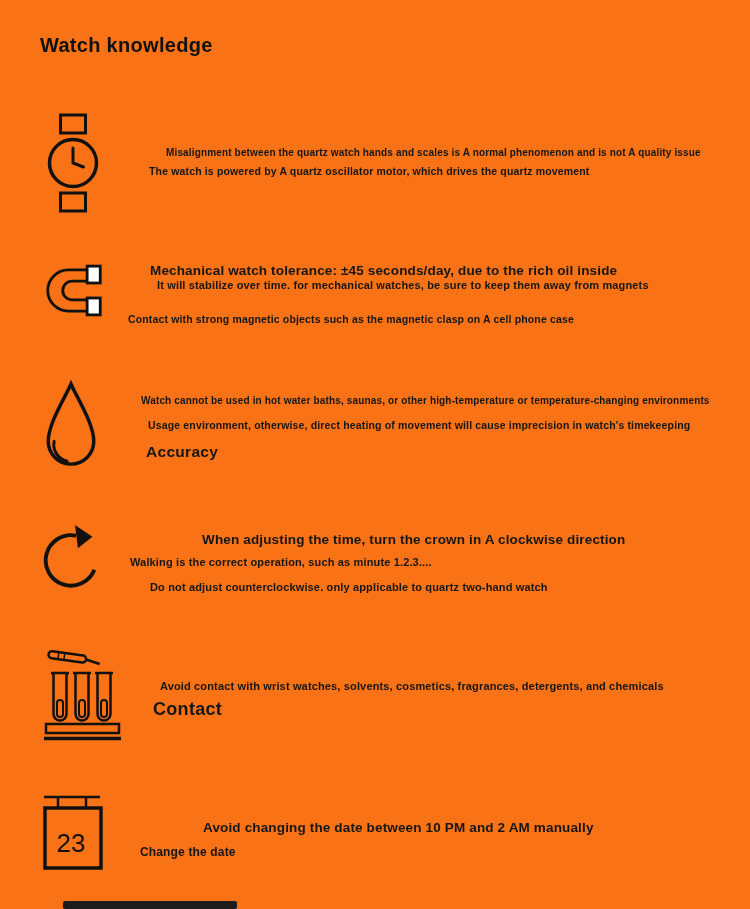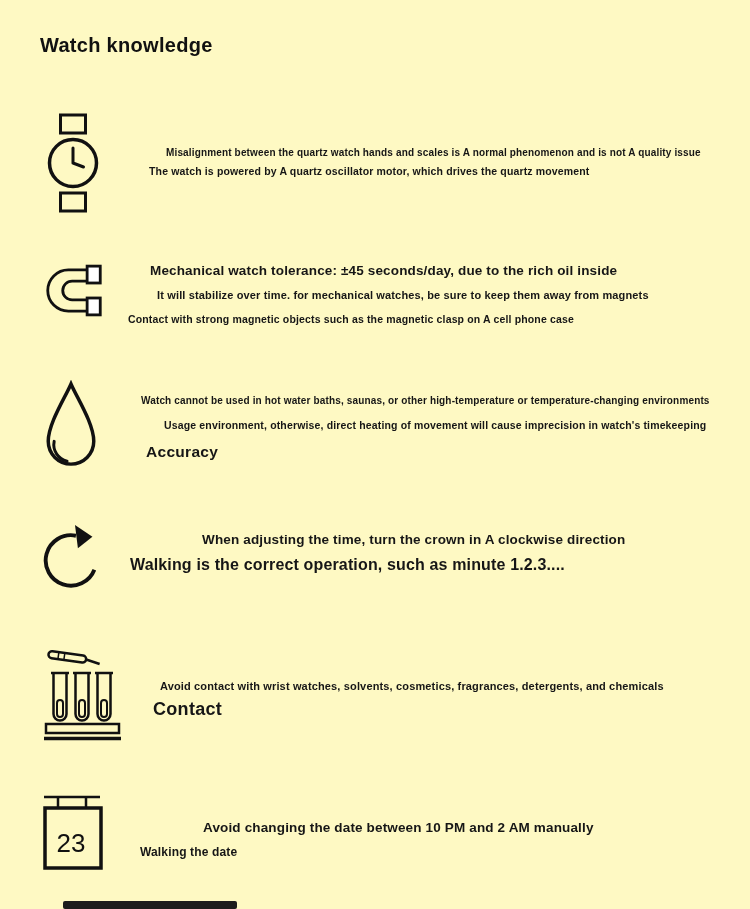--- a/index.html
+++ b/index.html
@@ -1,40 +1,40 @@
 <!DOCTYPE html>
 <html><head>
 <meta charset="utf-8">
 <style>
   html,body{margin:0;padding:0;background:#ffffff;}
   #page{
     position:relative;
     width:750px;height:909px;
-    background:#fef9c3;
+    background:#f97316;
     font-family:"Liberation Sans",sans-serif;
     color:#151515;
     overflow:hidden;
   }
   .page-title{
     position:absolute;left:40px;top:34px;
     font-size:20px;font-weight:700;letter-spacing:.3px;color:#111;
     white-space:nowrap;
   }
   .section{position:absolute;left:0;width:750px;}
   .icon{position:absolute;display:block;text-decoration:underline;}
   .icon svg{display:block;width:100%;height:100%;}
   .line{
     position:absolute;white-space:nowrap;font-weight:700;color:#161616;
     letter-spacing:.15px;
   }
   .s95{font-size:10px;}
   .s105{font-size:10.5px;}
   .s11{font-size:11px;}
   .s12{font-size:12px;}
-  .s125{font-size:16px;}
+  .s125{font-size:11px;}
   .s135{font-size:13.5px;}
   .s155{font-size:15.5px;letter-spacing:.3px;}
   .s18{font-size:18px;letter-spacing:.3px;}
   .bottom-bar{
     position:absolute;left:63px;top:901px;width:174px;height:8px;
     background:#1c1c1c;border-radius:2px;
   }
 </style>
 </head>
 <body>
@@ -58,45 +58,46 @@
 
   <div class="section" style="top:255px;height:90px;">
     <span class="icon" style="left:44px;top:7px;width:60px;height:57px;">
       <svg viewBox="0 0 64 60" xmlns="http://www.w3.org/2000/svg">
         <path d="M48 8 H26 A22 22 0 0 0 26 52 H48 V40 H30 A10 10 0 0 1 30 20 H48 Z" fill="none" stroke="#111" stroke-width="3"></path>
         <rect x="46" y="4" width="14" height="18" fill="#fff" stroke="#111" stroke-width="3"></rect>
         <rect x="46" y="38" width="14" height="18" fill="#fff" stroke="#111" stroke-width="3"></rect>
       </svg>
     </span>
     <div class="line s135" style="left:150px;top:8px;">Mechanical watch tolerance: ±45 seconds/day, due to the rich oil inside</div>
-    <div class="line s11" style="left:157px;top:34px;">It will stabilize over time. for mechanical watches, be sure to keep them away from magnets</div>
+    <div class="line s11" style="left:157px;top:24px;">It will stabilize over time. for mechanical watches, be sure to keep them away from magnets</div>
     <div class="line s105" style="left:128px;top:58px;">Contact with strong magnetic objects such as the magnetic clasp on A cell phone case</div>
   </div>
 
   <div class="section" style="top:378px;height:110px;">
     <span class="icon" style="left:42px;top:2px;width:58px;height:97px;">
       <svg viewBox="0 0 58 98" xmlns="http://www.w3.org/2000/svg">
         <path d="M29 4 C23 18 6 44 6 62 a23 23 0 0 0 46 0 C52 44 35 18 29 4 Z" fill="none" stroke="#111" stroke-width="3.5"></path>
         <path d="M12 62 a17 17 0 0 0 13 20" fill="none" stroke="#111" stroke-width="3" stroke-linecap="round"></path>
       </svg>
     </span>
     <div class="line s95" style="left:141px;top:17px;">Watch cannot be used in hot water baths, saunas, or other high-temperature or temperature-changing environments</div>
-    <div class="line s105" style="left:148px;top:41px;margin-left:16px;">Usage environment, otherwise, direct heating of movement will cause imprecision in watch's timekeeping</div>
+    <div class="line s105" style="left:148px;top:41px;">Usage environment, otherwise, direct heating of movement will cause imprecision in watch's timekeeping</div>
     <div class="line s155" style="left:146px;top:65px;">Accuracy</div>
   </div>
 
   <div class="section" style="top:518px;height:100px;">
     <span class="icon" style="left:42px;top:2px;width:64px;height:78px;">
       <svg viewBox="0 0 66 80" xmlns="http://www.w3.org/2000/svg">
         <path d="M54 51 A26 26 0 1 1 35 16" fill="none" stroke="#111" stroke-width="4"></path>
         <polygon points="52,17 34,5 37,29" fill="#111"></polygon>
       </svg>
     </span>
     <div class="line s135" style="left:202px;top:14px;">When adjusting the time, turn the crown in A clockwise direction</div>
     <div class="line s125" style="left:130px;top:38px;">Walking is the correct operation, such as minute 1.2.3....</div>
+    <div class="line s125" style="left:150px;top:63px;">Do not adjust counterclockwise. only applicable to quartz two-hand watch</div>
   </div>
 
   <div class="section" style="top:645px;height:110px;margin-left:8px;">
     <span class="icon" style="left:36px;top:3px;width:78px;height:98px;">
       <svg viewBox="0 0 78 98" xmlns="http://www.w3.org/2000/svg">
         <g transform="rotate(8 6 10)">
           <rect x="4" y="3" width="38" height="7" rx="3.5" fill="none" stroke="#111" stroke-width="2.5"></rect>
           <path d="M42 6.5 L56 9" stroke="#111" stroke-width="2.5"></path>
           <path d="M14 3 V10 M20 3 V10" stroke="#111" stroke-width="1.5"></path>
         </g>
@@ -124,18 +125,18 @@
   <div class="section" style="top:788px;height:100px;">
     <span class="icon" style="left:42px;top:2px;width:64px;height:82px;">
       <svg viewBox="0 0 64 82" xmlns="http://www.w3.org/2000/svg">
         <path d="M2 7 H58" stroke="#111" stroke-width="2.5"></path>
         <path d="M16 7 V18 M44 7 V18" stroke="#111" stroke-width="2.5"></path>
         <rect x="3" y="18" width="56" height="60" fill="none" stroke="#111" stroke-width="3.5"></rect>
         <text x="29" y="62" text-anchor="middle" font-size="26" fill="#111" font-family="Liberation Sans, sans-serif">23</text>
       </svg>
     </span>
     <div class="line s135" style="left:203px;top:32px;">Avoid changing the date between 10 PM and 2 AM manually</div>
-    <div class="line s12" style="left:140px;top:57px;">Walking the date</div>
+    <div class="line s12" style="left:140px;top:57px;">Change the date</div>
   </div>
 
   <div class="bottom-bar"></div>
 
 </div>
 
 </body></html>

